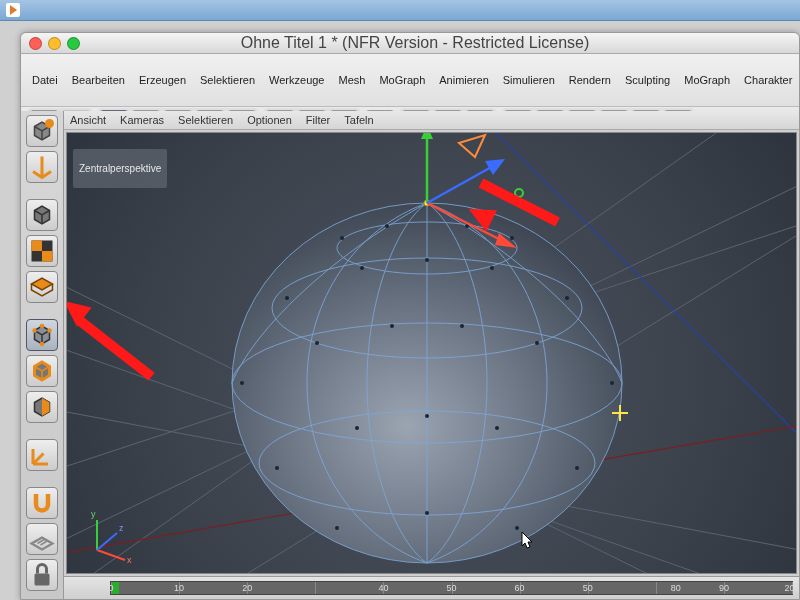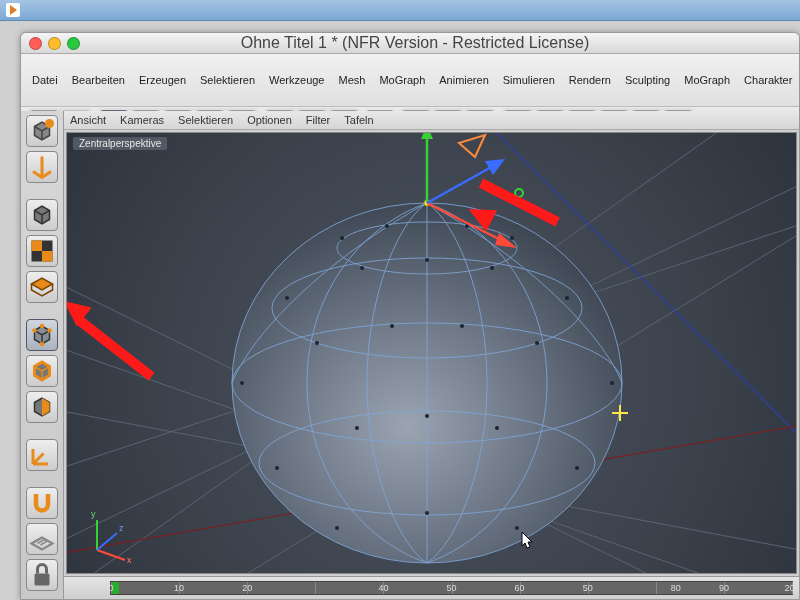--- a/index.html
+++ b/index.html
@@ -22,21 +22,21 @@
   .grp{display:flex;gap:2px;background:rgba(0,0,0,.04);padding:2px;border-radius:5px;}
   .body{position:absolute;left:0;right:0;top:78px;bottom:0;display:flex;}
   .palette{width:42px;background:linear-gradient(#d7d7d7,#c8c8c8);border-right:1px solid #999;display:flex;flex-direction:column;align-items:center;gap:4px;padding-top:4px;}
   .pbtn{width:30px;height:30px;background:linear-gradient(#eee,#ccc);border:1px solid #888;border-radius:4px;display:flex;align-items:center;justify-content:center;}
   .pbtn.sel{background:linear-gradient(#cfd6df,#a9b3c0);border-color:#556;}
   .pspace{height:8px}
   .vparea{flex:1;display:flex;flex-direction:column;background:#cfcfcf;}
   .vpmenu{height:18px;background:linear-gradient(#e8e8e8,#d6d6d6);border-bottom:1px solid #aaa;display:flex;align-items:center;padding:0 6px;gap:14px;}
   .vpmenu span{color:#333;}
   .viewport{flex:1;position:relative;background:radial-gradient(circle at 50% 55%,#4d5561 0%,#3a414b 65%,#2e343d 100%);overflow:hidden;border:1px solid #888;margin:2px;}
-  .vp-label{position:absolute;left:6px;top:4px;background:rgba(90,98,108,.8);color:#e7e7e7;font-size:10px;padding:1px 6px;border-radius:2px;}
+  .vp-label{position:absolute;left:6px;top:16px;background:rgba(90,98,108,.8);color:#e7e7e7;font-size:10px;padding:14px 6px;border-radius:2px;}
   .timeline{height:22px;background:linear-gradient(#e4e4e4,#cfcfcf);border-top:1px solid #999;position:relative;overflow:hidden;}
   .tl-track{position:absolute;left:46px;right:6px;top:4px;bottom:4px;background:#666;border:1px solid #444;}
   .tl-track .tick{position:absolute;top:0;bottom:0;width:1px;background:#888;}
   .tl-track .lbl{position:absolute;top:1px;color:#ddd;font-size:9px;transform:translateX(-50%);}
   .tl-cursor{position:absolute;top:0;bottom:0;width:8px;background:#2aad2a;left:0;}
   .arrow-red{position:absolute;pointer-events:none;}
   .arrow-red .shaft{position:absolute;background:#ff1a1a;}
   .arrow-red .head{position:absolute;width:0;height:0;}
   .cursor{position:absolute;width:14px;height:20px;}
 </style>

